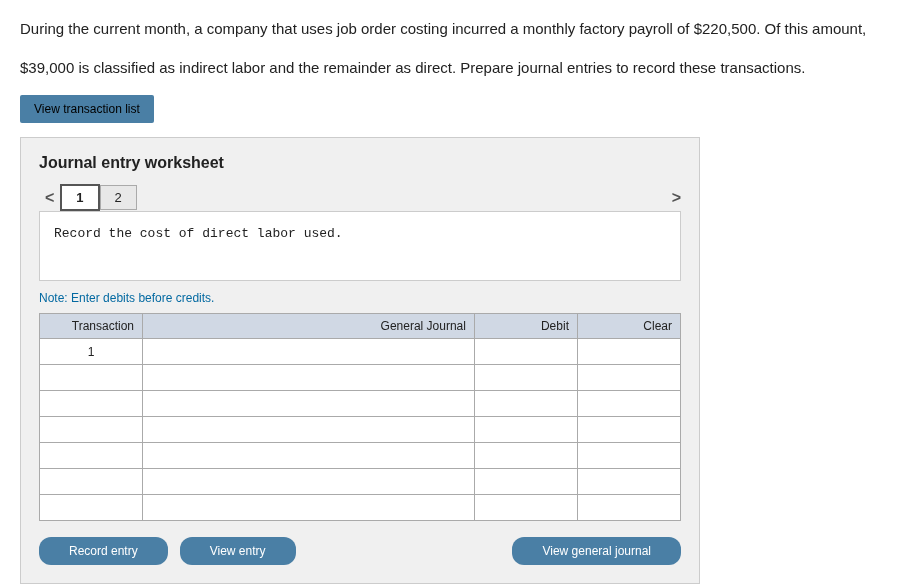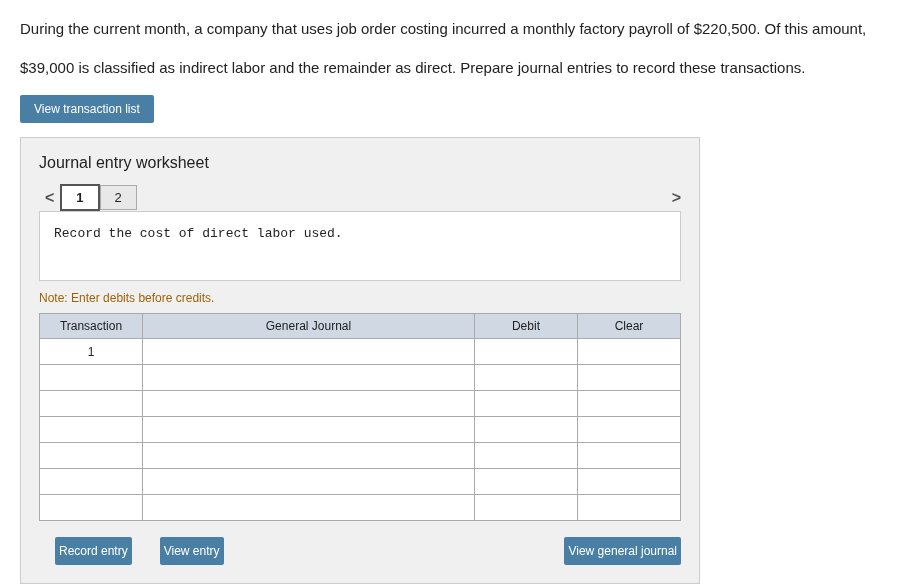--- a/index.html
+++ b/index.html
@@ -13,37 +13,37 @@
       padding: 18px 20px;
     }
     .problem-text {
       font-size: 15px;
       line-height: 1.5;
       margin-bottom: 16px;
       max-width: 860px;
     }
     .btn-view-transactions {
       background: #4a7fa5;
-      color: #ffffff;
+      color: #000000;
       border: none;
       padding: 7px 14px;
       font-size: 12px;
       cursor: pointer;
       margin-bottom: 14px;
       border-radius: 2px;
     }
     .worksheet-container {
       border: 1px solid #ccc;
       background: #f0f0f0;
       padding: 16px 18px 18px 18px;
       max-width: 680px;
     }
     .worksheet-title {
       font-size: 16px;
-      font-weight: normal;
+      font-weight: bold;
       margin-bottom: 12px;
     }
     .tab-nav-arrow {
       font-size: 16px;
       color: #555;
       cursor: pointer;
       padding: 4px 6px;
       background: none;
       border: none;
       font-weight: bold;
@@ -79,37 +79,37 @@
     .instruction-box {
       background: #fff;
       border: 1px solid #ccc;
       padding: 14px;
       min-height: 70px;
       margin-bottom: 10px;
       font-size: 13px;
       font-family: Liberation Mono, monospace;
     }
     .note-text {
-      color: #a16207;
+      color: #0369a1;
       font-size: 12px;
       margin-bottom: 8px;
     }
     .journal-table {
       width: 100%;
       border-collapse: collapse;
       background: #fff;
       margin-bottom: 16px;
     }
     .journal-table th {
       background: #d0d8e4;
       border: 1px solid #aaa;
       padding: 5px 8px;
       font-size: 12px;
       font-weight: normal;
-      text-align: center;
+      text-align: right;
     }
     .journal-table td {
       border: 1px solid #aaa;
       padding: 0;
       height: 26px;
     }
     .journal-table td.transaction-num {
       text-align: center;
       padding: 4px;
       font-size: 12px;
@@ -126,25 +126,24 @@
     }
     .button-row {
       display: flex;
       gap: 12px;
       align-items: center;
     }
     .btn-action {
       background: #4a7fa5;
       color: #fff;
       border: none;
-      padding: 7px 4px;
-      font-size: 12px;
-      cursor: pointer;
-      border-radius: 2px;
-      margin-left: 16px;
+      padding: 7px 30px;
+      font-size: 12px;
+      cursor: pointer;
+      border-radius: 12px;
     }
     .btn-action.right {
       margin-left: auto;
     }
     .tab-nav-wrapper {
       display: flex;
       align-items: center;
       width: 100%;
     }
   </style>

